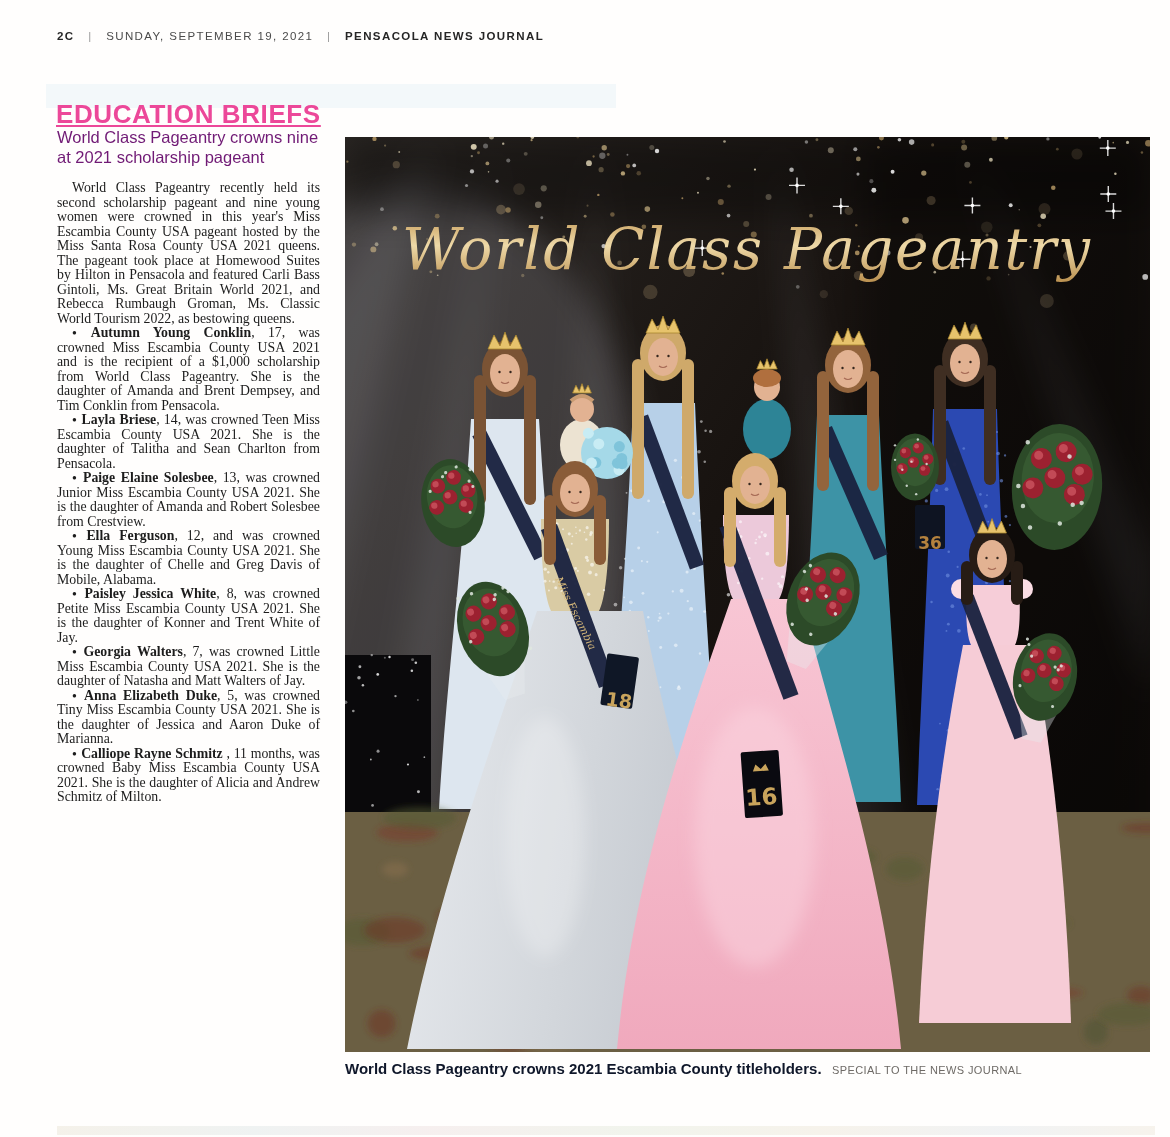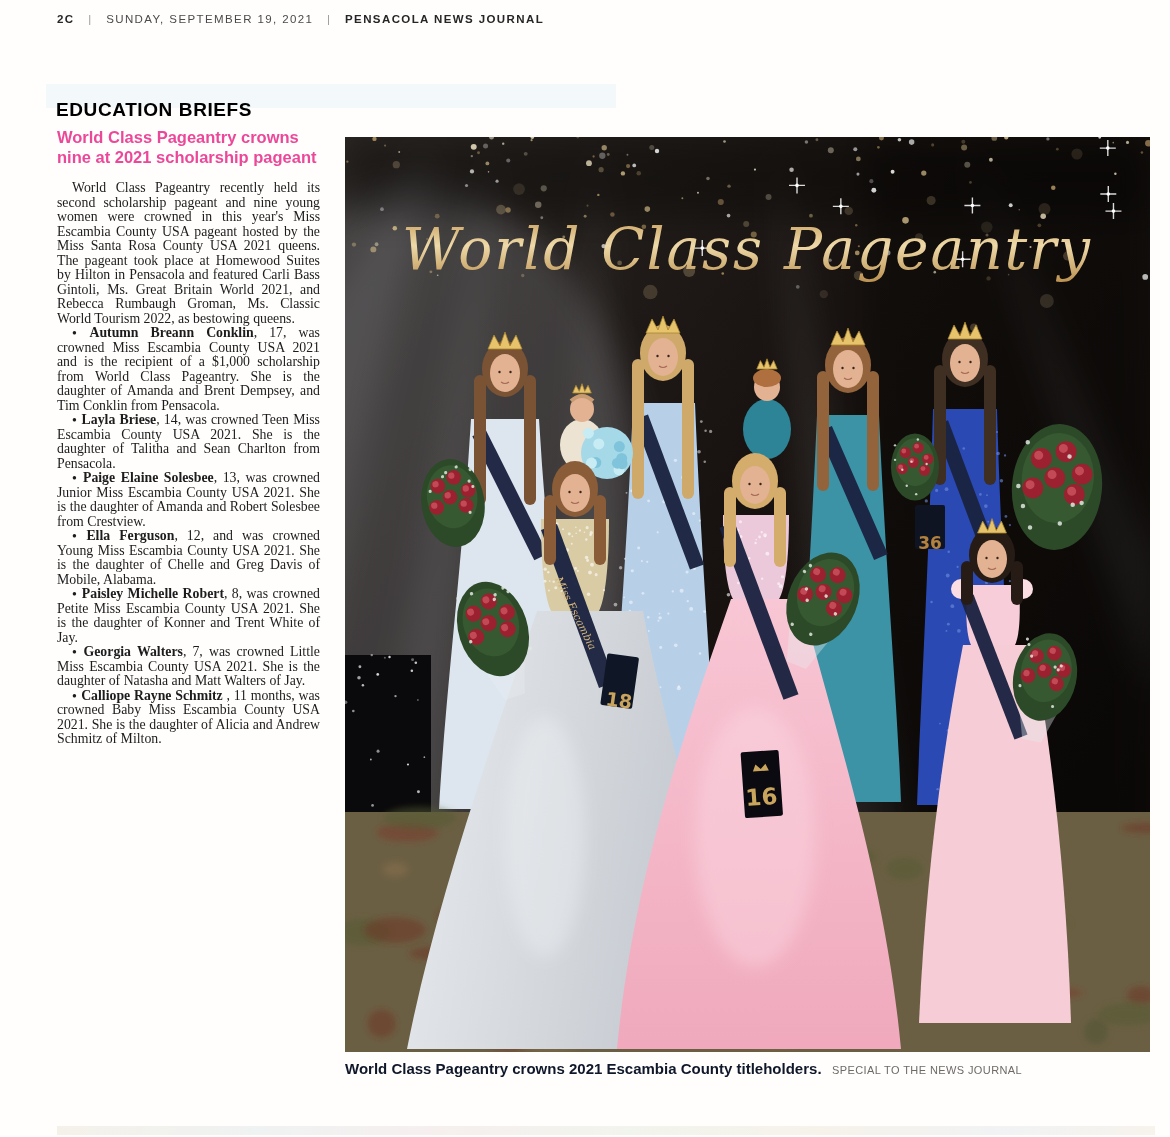--- a/index.html
+++ b/index.html
@@ -1,30 +1,30 @@
 <!DOCTYPE html>
 <html lang="en"><head>
 <meta charset="utf-8">
 <style>
   html,body{margin:0;padding:0;background:#ffffff;}
   .page{position:relative;width:1170px;height:1137px;background:#fffefd;overflow:hidden;
         font-family:"Liberation Sans",sans-serif;}
   
-  .masthead{position:absolute;left:57px;top:13px;font-size:11.5px;letter-spacing:1.4px;
+  .masthead{position:absolute;left:57px;top:30px;font-size:11.5px;letter-spacing:1.4px;
             color:#4a4a4a;white-space:nowrap;}
   .masthead .b{font-weight:bold;color:#262626;}
   .masthead .sep{color:#9a9a9a;margin:0 9px;font-weight:normal;}
   
   .head-tint{position:absolute;left:46px;top:84px;width:570px;height:24px;
              background:rgba(140,200,225,0.10);}
-  .section-heading{position:absolute;left:56px;top:99px;font-size:19px;font-weight:bold;
-                   letter-spacing:0.6px;color:#000000;}
+  .section-heading{position:absolute;left:56px;top:99px;font-size:26px;font-weight:bold;
+                   letter-spacing:0.6px;color:#ec4899;text-decoration:underline;}
   
   .column{position:absolute;left:57px;top:127px;width:263px;color:#1d1d1d;}
-  .headline{font-size:16.5px;line-height:20px;font-weight:bold;color:#ec4899;
+  .headline{font-size:16.5px;line-height:20px;font-weight:normal;color:#701a75;
             font-family:"Liberation Sans",sans-serif;margin:0 0 14px 0;}
   .body-copy{font-family:"Liberation Serif",serif;font-size:13.8px;line-height:14.5px;
              text-align:justify;color:#1c1c1c;}
   .body-copy p{margin:0;text-indent:15px;hyphens:auto;-webkit-hyphens:auto;}
   .body-copy .dot{font-size:8px;vertical-align:2px;margin-right:4px;}
   .body-copy b{font-weight:bold;}
   
   .photo{position:absolute;left:345px;top:137px;width:805px;height:915px;background:#d946ef;}
   .photo svg{display:block;}
   
@@ -49,26 +49,27 @@
   </div>
 
   <div class="head-tint"></div>
   <div class="section-heading">EDUCATION BRIEFS</div>
 
   <div class="column">
     <h2 class="headline">World Class Pageantry crowns nine at 2021 scholarship pageant</h2>
     <div class="body-copy">
       <p>World Class Pageantry recently held its second scholarship pageant and nine young women were crowned in this year's Miss Escambia County USA pageant hosted by the Miss Santa Rosa County USA 2021 queens. The pageant took place at Homewood Suites by Hilton in Pensacola and featured Carli Bass Gintoli, Ms. Great Britain World 2021, and Rebecca Rumbaugh Groman, Ms. Classic World Tourism 2022, as bestowing queens.</p>
       <div>
-          <p><span class="dot">●</span><b>Autumn Breann Conklin</b>, 17, was crowned Miss Escambia County USA 2021 and is the recipient of a $1,000 scholarship from World Class Pageantry. She is the daughter of Amanda and Brent Dempsey, and Tim Conklin from Pensacola.</p>
+          <p><span class="dot">●</span><b>Autumn Young Conklin</b>, 17, was crowned Miss Escambia County USA 2021 and is the recipient of a $1,000 scholarship from World Class Pageantry. She is the daughter of Amanda and Brent Dempsey, and Tim Conklin from Pensacola.</p>
           <p><span class="dot">●</span><b>Layla Briese</b>, 14, was crowned Teen Miss Escambia County USA 2021. She is the daughter of Talitha and Sean Charlton from Pensacola.</p>
           <p><span class="dot">●</span><b>Paige Elaine Solesbee</b>, 13, was crowned Junior Miss Escambia County USA 2021. She is the daughter of Amanda and Robert Solesbee from Crestview.</p>
           <p><span class="dot">●</span><b>Ella Ferguson</b>, 12, and was crowned Young Miss Escambia County USA 2021. She is the daughter of Chelle and Greg Davis of Mobile, Alabama.</p>
-          <p><span class="dot">●</span><b>Paisley Michelle Robert</b>, 8, was crowned Petite Miss Escambia County USA 2021. She is the daughter of Konner and Trent White of Jay.</p>
+          <p><span class="dot">●</span><b>Paisley Jessica White</b>, 8, was crowned Petite Miss Escambia County USA 2021. She is the daughter of Konner and Trent White of Jay.</p>
           <p><span class="dot">●</span><b>Georgia Walters</b>, 7, was crowned Little Miss Escambia County USA 2021. She is the daughter of Natasha and Matt Walters of Jay.</p>
+          <p><span class="dot">●</span><b>Anna Elizabeth Duke</b>, 5, was crowned Tiny Miss Escambia County USA 2021. She is the daughter of Jessica and Aaron Duke of Marianna.</p>
           <p><span class="dot">●</span><b>Calliope Rayne Schmitz</b> , 11 months, was crowned Baby Miss Escambia County USA 2021. She is the daughter of Alicia and Andrew Schmitz of Milton.</p>
         </div>
     </div>
   </div>
 
   <div class="photo">
     <svg id="photo-svg" viewBox="0 0 805 915" width="805" height="915" xmlns="http://www.w3.org/2000/svg">
       <defs>
         <linearGradient id="bgG" x1="0" y1="0" x2="1" y2="0.7">
           <stop offset="0" stop-color="#2b2724"></stop>

